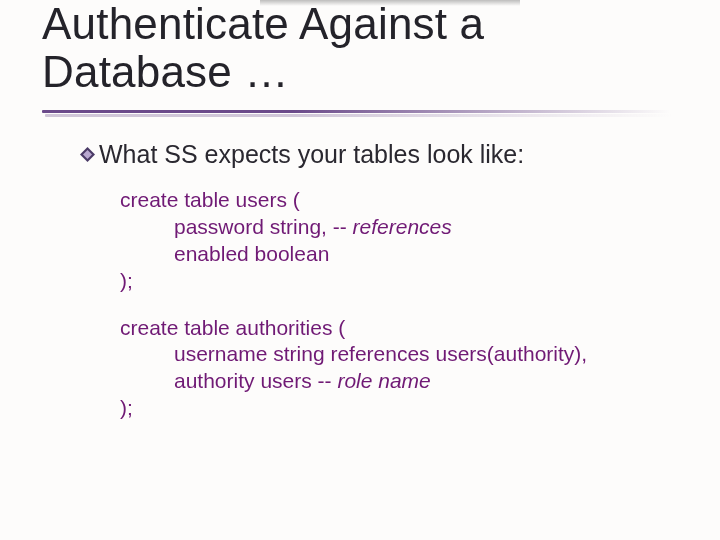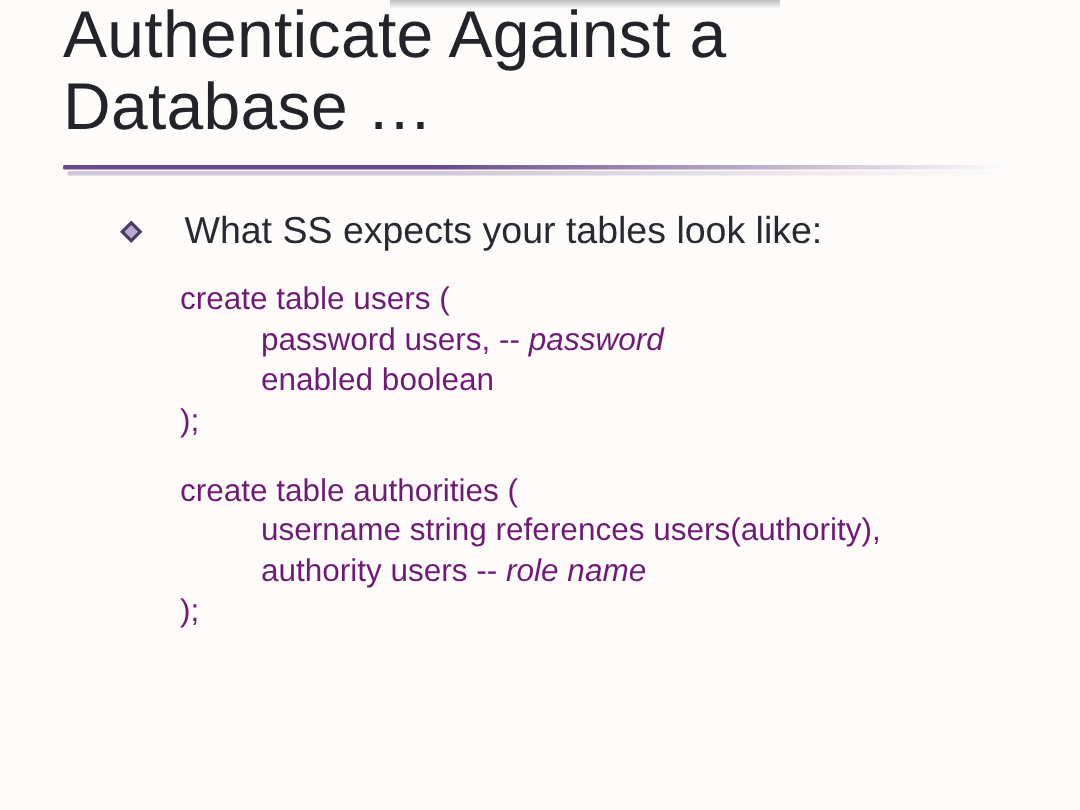--- a/index.html
+++ b/index.html
@@ -65,21 +65,21 @@
   }
   .body {
     position: absolute;
     top: 140px;
     left: 80px;
     right: 40px;
   }
   .bullet-row {
     display: flex;
     align-items: center;
-    gap: 28px;
+    gap: 4px;
     margin-bottom: 18px;
   }
   .bullet-icon {
     width: 15px;
     height: 15px;
     display: inline-block;
     flex: 0 0 auto;
   }
   .bullet-icon svg {
     display: block;
@@ -124,21 +124,21 @@
         <svg viewBox="0 0 16 16" width="15" height="15">
           <rect x="8" y="0" width="11.3" height="11.3" transform="rotate(45 8 0)" fill="#4a3a66"></rect>
           <rect x="8" y="3.2" width="6.8" height="6.8" transform="rotate(45 8 3.2)" fill="#b9a8d0"></rect>
         </svg>
       </span>
       <span class="bullet-text">What SS expects your tables look like:</span>
     </div>
 
     <div class="code">
       <span>create table users (</span><br>
-      <span class="indent"><span>password users, -- </span><span class="italic">password</span></span>
+      <span class="indent"><span>password string, -- </span><span class="italic">references</span></span>
       <span class="indent">enabled boolean</span>
       <span>);</span>
     </div>
 
     <div class="code">
       <span>create table authorities (</span><br>
       <span class="indent">username string references users(authority),</span>
       <span class="indent"><span>authority users -- </span><span class="italic">role name</span></span>
       <span>);</span>
     </div>

